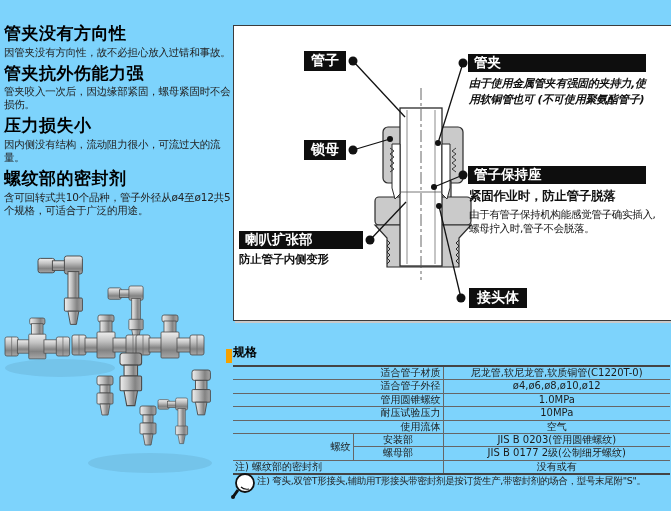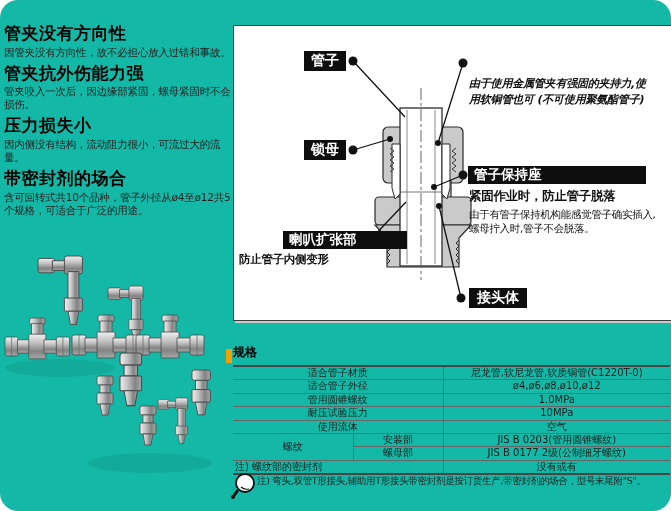--- a/index.html
+++ b/index.html
@@ -1,18 +1,18 @@
 <!DOCTYPE html>
 <html><head>
 <meta charset="utf-8">
 <style>
   html,body{margin:0;padding:0;background:#fff;}
   .page{
-    position:relative;width:671px;height:511px;background:#14b8a6;overflow:hidden;
-    font-family:"DejaVu Sans","Liberation Sans",sans-serif;color:#1c1c1c;border-radius:18px;
+    position:relative;width:671px;height:511px;background:#7dd3fc;overflow:hidden;
+    font-family:"DejaVu Sans","Liberation Sans",sans-serif;color:#1c1c1c;
   }
   
   .features{position:absolute;left:4px;top:24px;width:232px;}
   .feat-title{font-size:17px;font-weight:bold;color:#000;margin:0 0 2px 0;letter-spacing:0.5px;line-height:1.15;}
   .feat-body{font-size:10.5px;line-height:1.25;margin:0 0 5px 0;letter-spacing:-0.2px;color:#222;}
   
   .diagram-box{
     position:absolute;left:233px;top:25px;width:484px;height:296px;
     border:1.5px solid #3c3c3c;background:#fff;box-sizing:border-box;
     box-shadow:2px 2px 0 #c9c9c9;
@@ -29,21 +29,21 @@
   .dtext.reg{font-size:10.5px;line-height:1.35;letter-spacing:-0.3px;}
   .leader-svg{position:absolute;left:0;top:0;width:420px;height:296px;}
   
   .spec-title{position:absolute;left:233px;top:344px;font-size:12px;font-weight:bold;color:#000;}
   table.spec{
     position:absolute;left:233px;top:365px;width:437px;border-collapse:collapse;
     font-size:10px;color:#1c1c1c;table-layout:fixed;
     border-top:2px solid #444;border-bottom:2px solid #444;
   }
   table.spec td{border-top:1px solid #666;padding:0 2px;height:12.4px;line-height:1.05;}
-  td.lab{padding-left:30px;text-align:center;}
+  td.lab{padding-left:30px;text-align:right;}
   td.lab2{padding-left:6px;text-align:left;}
   td.sub{text-align:center;border-left:1px solid #666;}
   td.val{text-align:center;border-left:1px solid #666;}
   .note-row{position:absolute;left:231px;top:472px;width:438px;display:flex;align-items:flex-start;}
   .note-icon{flex:0 0 26px;height:28px;}
   .note-text{font-size:9.5px;line-height:1.3;letter-spacing:-0.3px;color:#222;padding-top:3px;}
   .tab-marker{position:absolute;left:226px;top:349px;width:6px;height:14px;background:#f5a100;}
   
   .photos{position:absolute;left:0;top:248px;width:230px;height:263px;}
 </style>
@@ -52,21 +52,21 @@
 
 <div class="page">
 
   <div class="features">
     <h2 class="feat-title">管夹没有方向性</h2>
     <p class="feat-body">因管夹没有方向性，故不必担心放入过错和事故。</p>
     <h2 class="feat-title">管夹抗外伤能力强</h2>
     <p class="feat-body">管夹咬入一次后，因边缘部紧固，螺母紧固时不会损伤。</p>
     <h2 class="feat-title">压力损失小</h2>
     <p class="feat-body">因内侧没有结构，流动阻力很小，可流过大的流量。</p>
-    <h2 class="feat-title">带密封剂的场合</h2>
+    <h2 class="feat-title">螺纹部的密封剂</h2>
     <p class="feat-body">含可回转式共10个品种，管子外径从ø4至ø12共5个规格，可适合于广泛的用途。</p>
   </div>
 
   <svg class="photos" viewBox="0 0 230 263">
     <defs>
       <linearGradient id="metH" x1="0" y1="0" x2="0" y2="1">
         <stop offset="0" stop-color="#efefef"></stop>
           <stop offset="0.35" stop-color="#c2c2c2"></stop>
         <stop offset="0.7" stop-color="#838383"></stop>
           <stop offset="1" stop-color="#a8a8a8"></stop>
@@ -158,26 +158,27 @@
         <circle cx="136" cy="214" r="4.5"></circle>
           <circle cx="227" cy="272" r="4.5"></circle>
         <circle cx="204" cy="117" r="3"></circle>
           <circle cx="156" cy="113" r="3"></circle>
         <circle cx="200" cy="161" r="3"></circle>
           <circle cx="205" cy="180" r="3"></circle>
       </g>
     </svg>
 
     <div class="dlabel small" style="left:70px;top:25px;width:42px;">管子</div>
+    <div class="dlabel bar" style="left:234px;top:28px;width:178px;">管夹</div>
     <div class="dtext semi" style="left:235px;top:50px;width:182px;">由于使用金属管夹有强固的夹持力,使用软铜管也可 (不可使用聚氨酯管子)</div>
     <div class="dlabel small" style="left:70px;top:114px;width:42px;">锁母</div>
     <div class="dlabel bar" style="left:234px;top:140px;width:178px;">管子保持座</div>
     <div class="dtext boldline" style="left:235px;top:162px;width:185px;">紧固作业时，防止管子脱落</div>
     <div class="dtext reg" style="left:235px;top:181px;width:192px;">由于有管子保持机构能感觉管子确实插入,螺母拧入时,管子不会脱落。</div>
-    <div class="dlabel bar" style="left:5px;top:205px;width:124px;margin-left:44px;">喇叭扩张部</div>
+    <div class="dlabel bar" style="left:5px;top:205px;width:124px;">喇叭扩张部</div>
     <div class="dtext boldline" style="left:5px;top:226px;width:130px;font-size:11.5px;">防止管子内侧变形</div>
     <div class="dlabel small" style="left:235px;top:262px;width:58px;">接头体</div>
   </div>
 
   <div class="tab-marker"></div>
 
   <div class="spec-title">规格</div>
   <table class="spec">
     <colgroup>
         <col style="width:120px">

